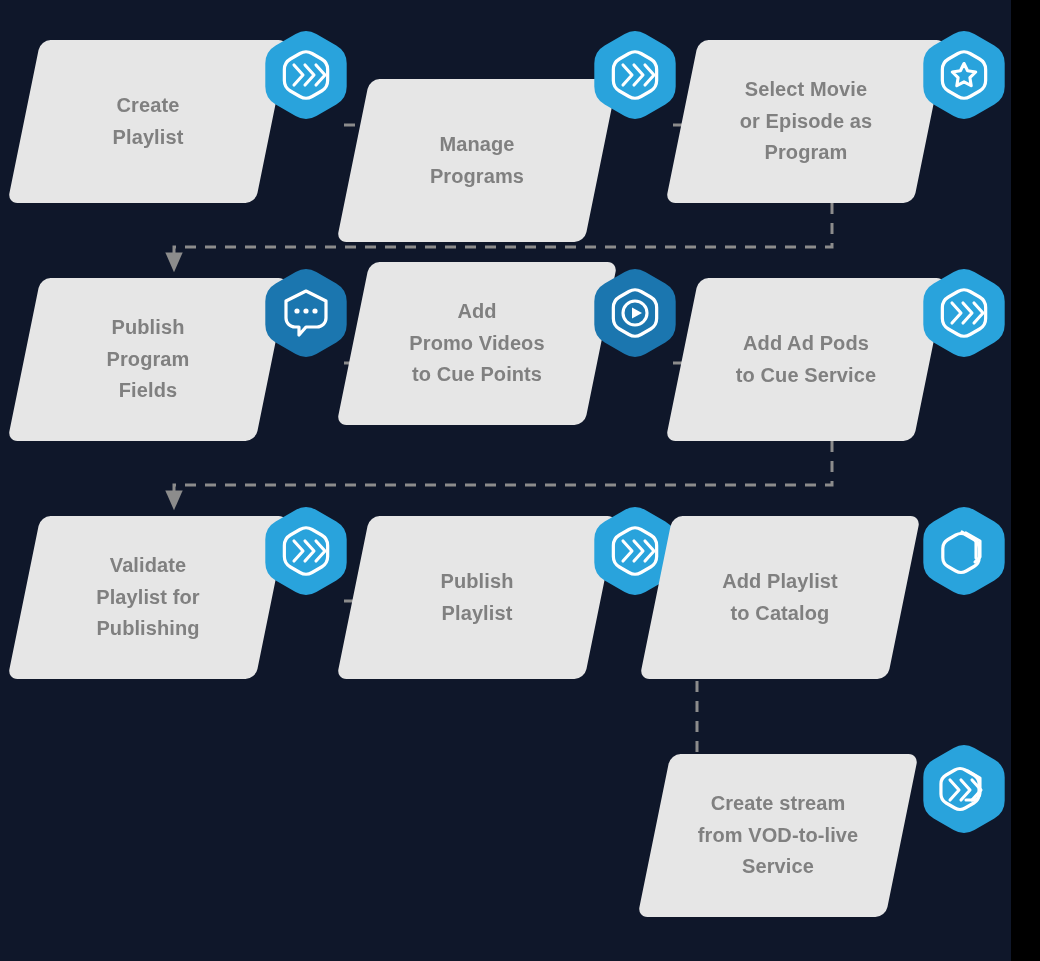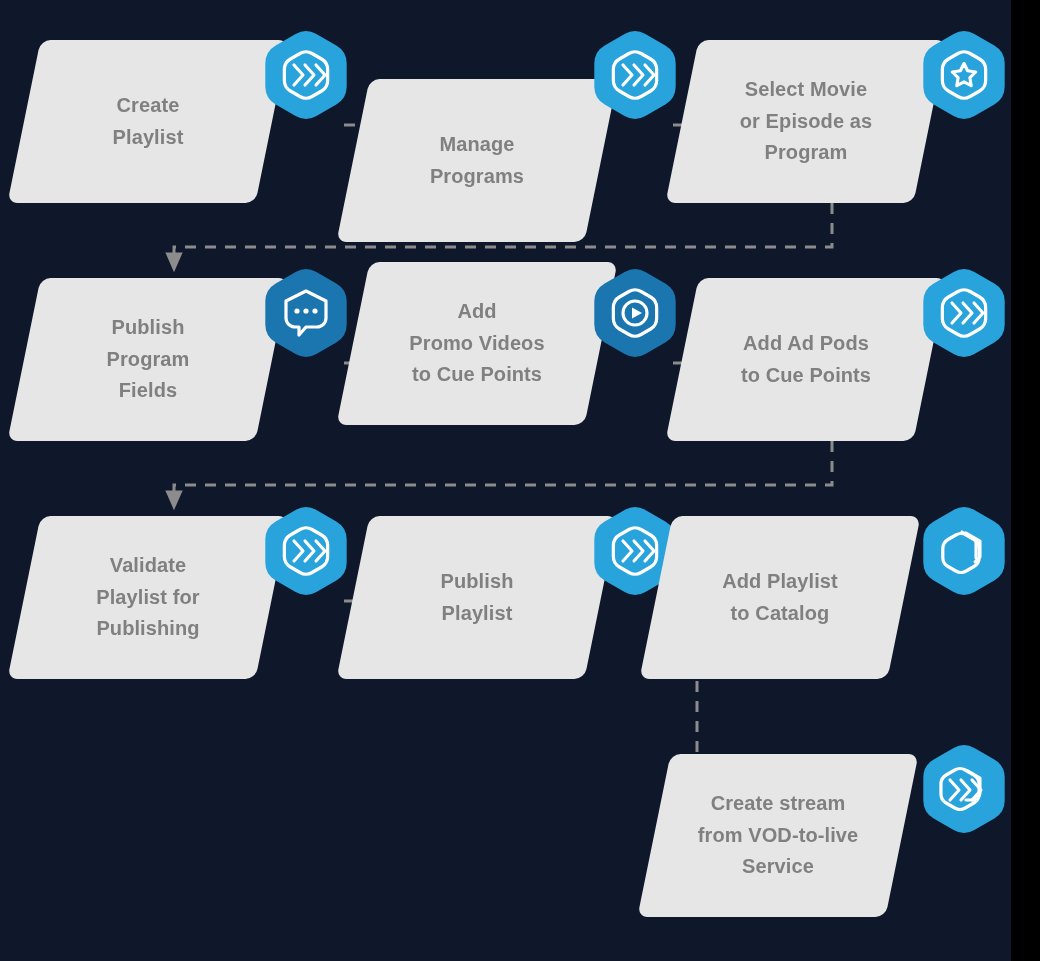--- a/index.html
+++ b/index.html
@@ -222,21 +222,21 @@
         <svg viewBox="0 0 96 96" xmlns="http://www.w3.org/2000/svg">
           <path d="M37.61,7.00Q48.00,1.00 58.39,7.00L78.31,18.50Q88.70,24.50 88.70,36.50L88.70,59.50Q88.70,71.50 78.31,77.50L58.39,89.00Q48.00,95.00 37.61,89.00L17.69,77.50Q7.30,71.50 7.30,59.50L7.30,36.50Q7.30,24.50 17.69,18.50Z" fill="#1b76af"></path>
           <path d="M41.94,26.50Q48.00,23.00 54.06,26.50L63.59,32.00Q69.65,35.50 69.65,42.50L69.65,53.50Q69.65,60.50 63.59,64.00L54.06,69.50Q48.00,73.00 41.94,69.50L32.41,64.00Q26.35,60.50 26.35,53.50L26.35,42.50Q26.35,35.50 32.41,32.00Z" fill="none" stroke="#ffffff" stroke-width="3.2"></path>
           <circle cx="48" cy="48" r="12" fill="none" stroke="#ffffff" stroke-width="3.1"></circle>
           <path d="M45,42.5 L55,48 L45,53.5 Z" fill="#ffffff"></path>
         </svg>
       </div>
       <div class="step" style="left: 682px; top: 278px;">
         <div class="shape"></div>
         <div class="label">Add Ad Pods
-to Cue Points</div>
+to Cue Service</div>
       </div>
       <div class="hexbadge" style="left: 916px; top: 265px;">
         <svg viewBox="0 0 96 96" xmlns="http://www.w3.org/2000/svg">
           <path d="M37.61,7.00Q48.00,1.00 58.39,7.00L78.31,18.50Q88.70,24.50 88.70,36.50L88.70,59.50Q88.70,71.50 78.31,77.50L58.39,89.00Q48.00,95.00 37.61,89.00L17.69,77.50Q7.30,71.50 7.30,59.50L7.30,36.50Q7.30,24.50 17.69,18.50Z" fill="#29a3dc"></path>
           <path d="M41.94,26.50Q48.00,23.00 54.06,26.50L63.59,32.00Q69.65,35.50 69.65,42.50L69.65,53.50Q69.65,60.50 63.59,64.00L54.06,69.50Q48.00,73.00 41.94,69.50L32.41,64.00Q26.35,60.50 26.35,53.50L26.35,42.50Q26.35,35.50 32.41,32.00Z" fill="none" stroke="#ffffff" stroke-width="3.2"></path>
           <path d="M36,38 L45,48 L36,58" fill="none" stroke="#ffffff" stroke-width="3.1" stroke-linecap="round" stroke-linejoin="round"></path>
           <path d="M47,38 L56,48 L47,58" fill="none" stroke="#ffffff" stroke-width="3.1" stroke-linecap="round" stroke-linejoin="round"></path>
           <path d="M58,38 L67,48 L58,58" fill="none" stroke="#ffffff" stroke-width="3.1" stroke-linecap="round" stroke-linejoin="round"></path>
         </svg>
       </div>

